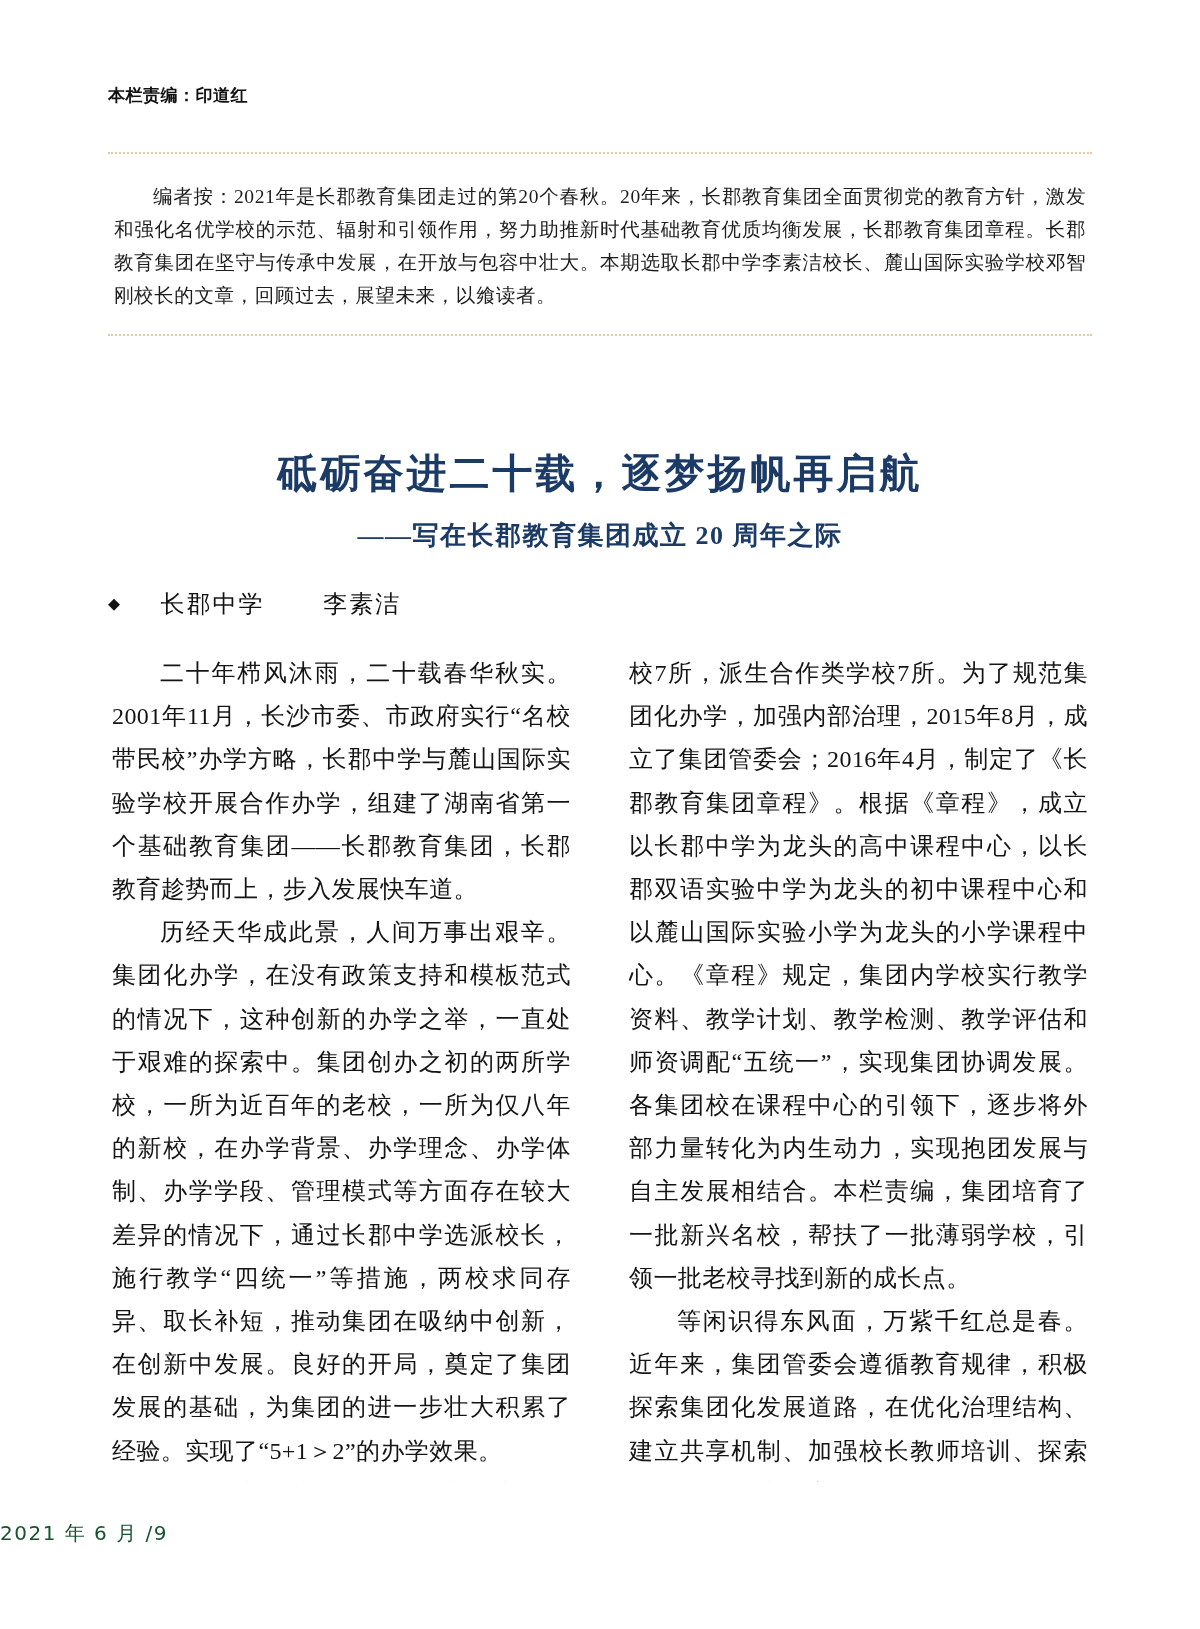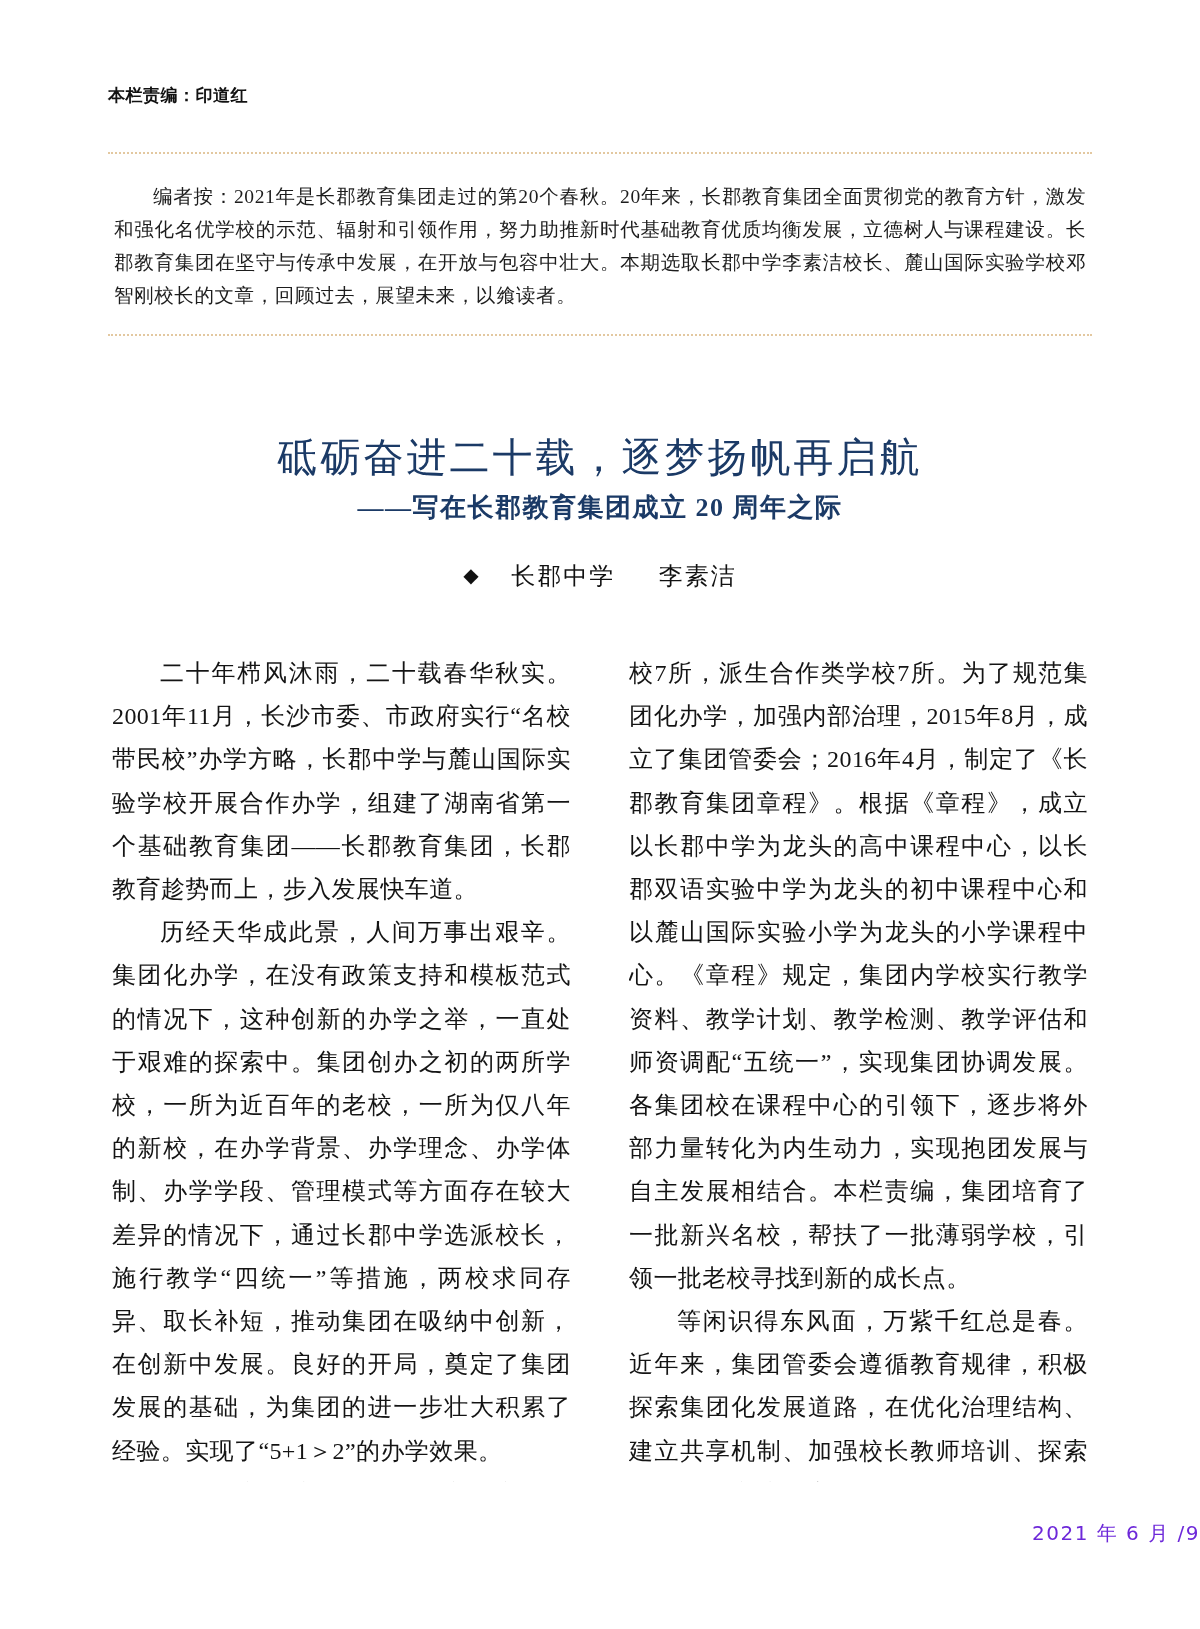--- a/index.html
+++ b/index.html
@@ -66,43 +66,42 @@
   .title-block {
     position: absolute;
     top: 432px;
     left: 108px;
     right: 108px;
     text-align: center;
   }
   .main-title {
     font-family: "Liberation Serif", "DejaVu Serif", serif;
     font-size: 40px;
-    font-weight: 400;
+    font-weight: 700;
     color: #1b3a66;
     letter-spacing: 3px;
     line-height: 52px;
-    margin: 0;
+    margin: 16px;
   }
   .sub-title {
     font-family: "Liberation Serif", "DejaVu Serif", serif;
     font-size: 26px;
     font-weight: 700;
     color: #1b3a66;
     letter-spacing: 1.5px;
     line-height: 40px;
     margin: 4px 0 12px 0;
   }
 
   .byline {
     position: absolute;
-    top: 560px;
+    top: 588px;
     left: 108px;
     right: 108px;
-    text-align: center;
-    font-family: Liberation Sans, sans-serif;
+    font-family: Liberation Mono, monospace;
     font-size: 24px;
     color: #111;
     letter-spacing: 2px;
   }
   .byline .diamond {
     display: inline-block;
     margin-right: 22px;
     font-size: 20px;
     color: #111;
     vertical-align: 2px;
@@ -135,38 +134,38 @@
     color: #141414;
   }
   .col p.cont { text-indent: 0; }
 
   
   .footer {
     position: absolute;
     bottom: 82px;
     left: 0;
     right: 0;
-    text-align: right;
+    text-align: left;
     font-family: "DejaVu Sans", "Liberation Sans", sans-serif;
     font-size: 20px;
-    color: #6d28d9;
+    color: #14532d;
     letter-spacing: 1.5px;
   }
 </style>
 </head>
 <body>
 
 <div class="page">
 
   <div class="runhead">
     <span class="left">本栏责编：印道红</span>
   </div>
 
   <div class="editor-note">
-    <p>编者按：2021年是长郡教育集团走过的第20个春秋。20年来，长郡教育集团全面贯彻党的教育方针，激发和强化名优学校的示范、辐射和引领作用，努力助推新时代基础教育优质均衡发展，立德树人与课程建设。长郡教育集团在坚守与传承中发展，在开放与包容中壮大。本期选取长郡中学李素洁校长、麓山国际实验学校邓智刚校长的文章，回顾过去，展望未来，以飨读者。</p>
+    <p>编者按：2021年是长郡教育集团走过的第20个春秋。20年来，长郡教育集团全面贯彻党的教育方针，激发和强化名优学校的示范、辐射和引领作用，努力助推新时代基础教育优质均衡发展，长郡教育集团章程。长郡教育集团在坚守与传承中发展，在开放与包容中壮大。本期选取长郡中学李素洁校长、麓山国际实验学校邓智刚校长的文章，回顾过去，展望未来，以飨读者。</p>
   </div>
 
   <div class="title-block">
     <h1 class="main-title">砥砺奋进二十载，逐梦扬帆再启航</h1>
     <div class="sub-title">——写在长郡教育集团成立 20 周年之际</div>
   </div>
 
   <div class="byline">
     <span class="diamond">◆</span>
     <span>长郡中学</span>

